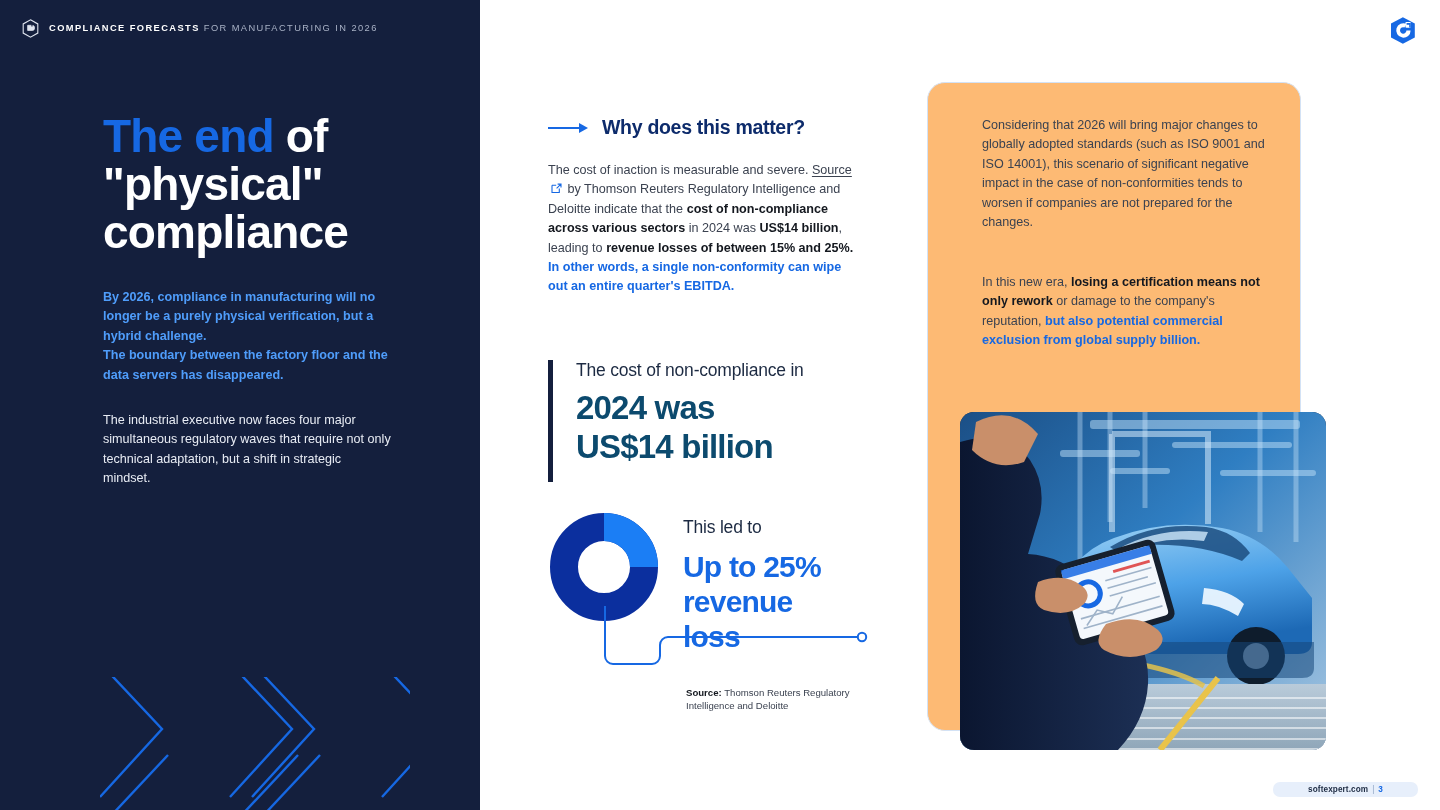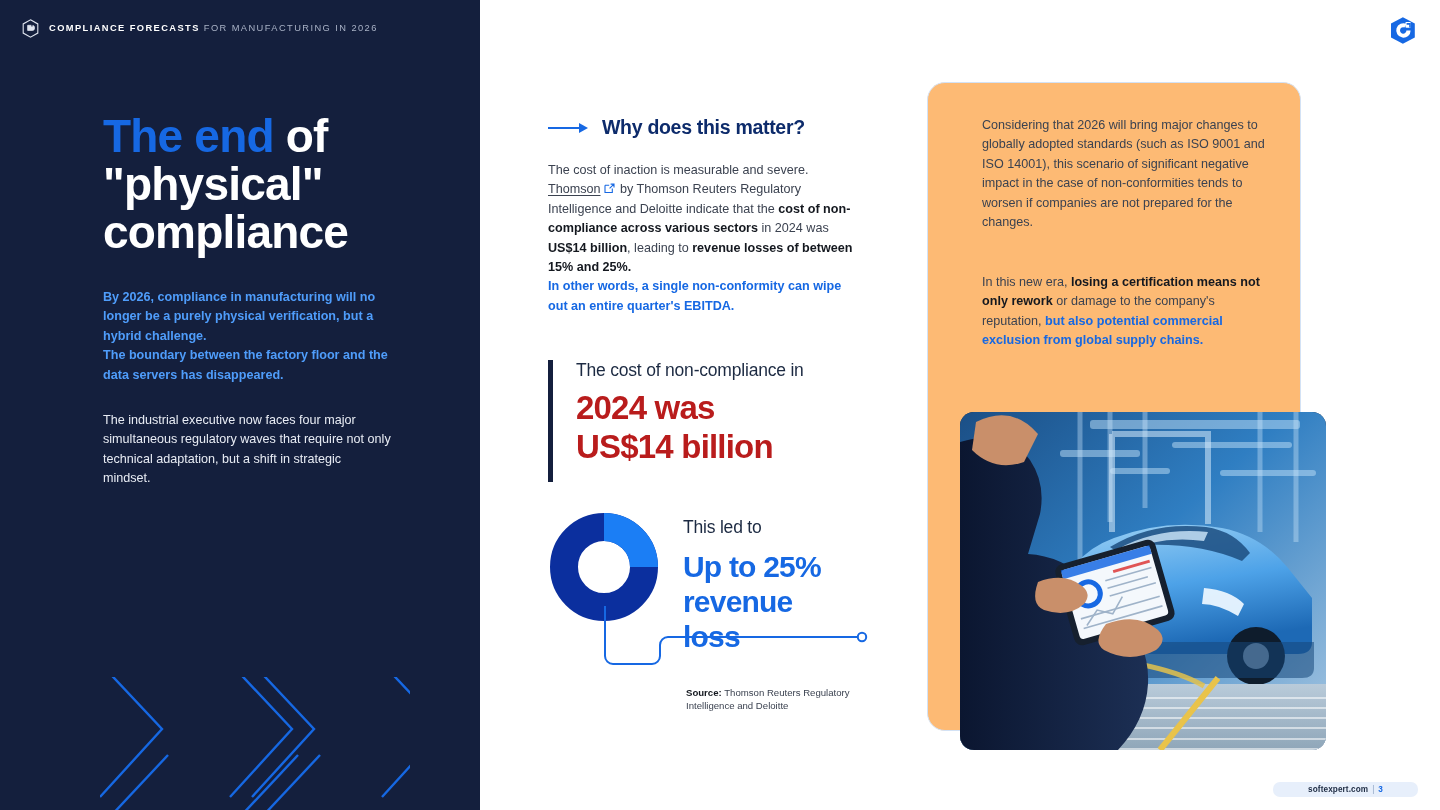--- a/index.html
+++ b/index.html
@@ -86,21 +86,21 @@
   }
   .cost-rule{
     position:absolute; left:0; top:2px; width:5px; height:122px;
     background:#141f3d;
   }
   .cost-kicker{
     font-size:17.5px; color:#1c2a42; line-height:24px; letter-spacing:-0.2px;
   }
   .cost-value{
     margin-top:6px;
-    font-size:33px; line-height:39px; font-weight:700; color:#b91c1c;
+    font-size:33px; line-height:39px; font-weight:700; color:#0c4a6e;
     letter-spacing:-0.8px;
   }
 
   
   .donut-wrap{
     position:absolute; left:2px; top:513px; width:340px; height:200px;
   }
   .donut{ position:absolute; left:0; top:0; }
   .ledto{
     position:absolute; left:133px; top:3px; width:200px;
@@ -210,21 +210,21 @@
 
   <div class="why-head">
     <svg class="why-arrow" width="42" height="14" viewBox="0 0 42 14">
       <path d="M0 7 H33" stroke="#1668e3" stroke-width="2.2"></path>
       <path d="M31 2 L40 7 L31 12 Z" fill="#1668e3"></path>
     </svg>
     <div class="why-title">Why does this matter?</div>
   </div>
 
   <div class="why-body">
-    <span>The cost of inaction is measurable and severe. </span><span class="studies-link">Thomson</span><svg class="ext-ico" width="11" height="11" viewBox="0 0 11 11">
+    <span>The cost of inaction is measurable and severe. </span><span class="studies-link">Source</span><svg class="ext-ico" width="11" height="11" viewBox="0 0 11 11">
       <path d="M1 2.2 h4.2 M1 2.2 v7.3 h7.3 v-4.1" fill="none" stroke="#1668e3" stroke-width="1.1"></path>
       <path d="M5.6 5.4 L9.9 1.1 M6.6 1.1 H10 V4.5" fill="none" stroke="#1668e3" stroke-width="1.1"></path>
     </svg><span> by Thomson Reuters Regulatory Intelligence and Deloitte indicate that the </span><b>cost of non-compliance across various sectors</b><span> in 2024 was </span><b>US$14 billion</b><span>, leading to </span><b>revenue losses of between 15% and 25%.</b><br><span class="blue">In other words, a single non-conformity can wipe out an entire quarter's EBITDA.</span>
   </div>
 
   <div class="cost-block">
     <div class="cost-rule"></div>
     <div class="cost-kicker">The cost of non-compliance in</div>
     <div class="cost-value">
       <span>2024 was</span><br>
@@ -254,21 +254,21 @@
     </svg>
 
     <div class="source">
       <b>Source:</b><span> Thomson Reuters Regulatory Intelligence and Deloitte</span>
     </div>
   </div>
 </div>
 
 <div class="right-card">
   <div class="rc-p one">Considering that 2026 will bring major changes to globally adopted standards (such as ISO 9001 and ISO 14001), this scenario of significant negative impact in the case of non-conformities tends to worsen if companies are not prepared for the changes.</div>
-  <div class="rc-p two"><span>In this new era, </span><b>losing a certification means not only rework</b><span> or damage to the company's reputation, </span><span class="blue">but also potential commercial exclusion from global supply chains.</span>
+  <div class="rc-p two"><span>In this new era, </span><b>losing a certification means not only rework</b><span> or damage to the company's reputation, </span><span class="blue">but also potential commercial exclusion from global supply billion.</span>
   </div>
 </div>
 
 <div class="photo">
   <svg viewBox="0 0 366 338" preserveAspectRatio="xMidYMid slice">
     <defs>
       <linearGradient id="bgF" x1="0" y1="0" x2="1" y2="1">
         <stop offset="0" stop-color="#1b4f86"></stop>
         <stop offset="0.45" stop-color="#2f7ec2"></stop>
         <stop offset="1" stop-color="#a9c8e2"></stop>

